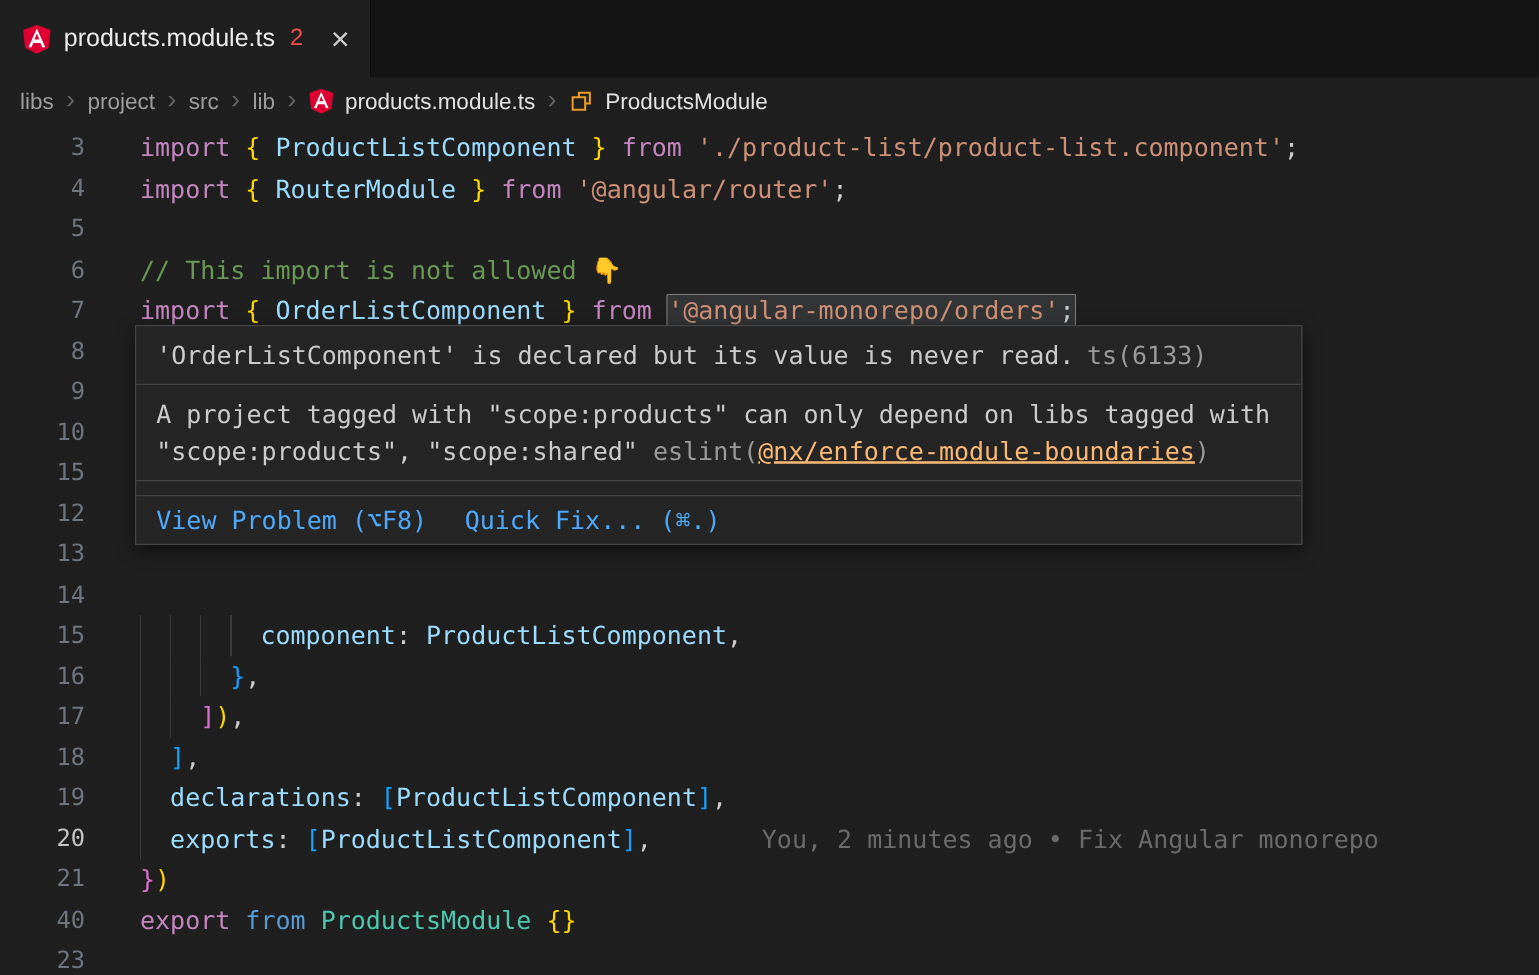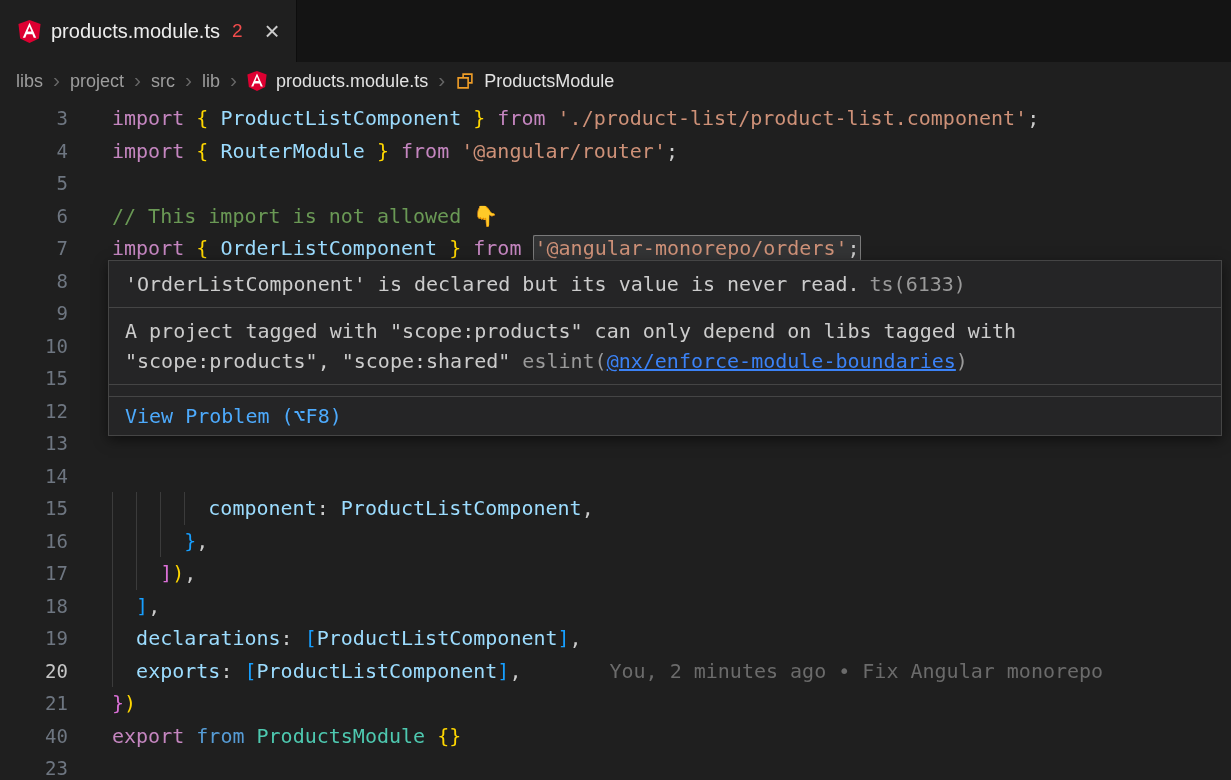--- a/index.html
+++ b/index.html
@@ -44,28 +44,28 @@
   .squiggle { text-decoration-line:underline; text-decoration-style:wavy;
               text-decoration-color:#f14c4c; text-decoration-thickness:2px;
               text-underline-offset:5px; text-decoration-skip-ink:none; }
   .boxl { background:rgba(90,93,94,.35); border:1px solid #7a7a7a; border-right:none;
           border-radius:2px 0 0 2px; }
   .boxr { background:rgba(90,93,94,.35); border:1px solid #7a7a7a; border-left:none;
           border-radius:0 2px 2px 0; }
   .blame { color:#6b6b6b; margin-left:88px; }
 
   
-  .hover { position:absolute; left:108px; top:160px; width:1114px; z-index:5;
+  .hover { position:absolute; left:108px; top:160px; width:934px; z-index:5;
            background:#252526; border:1px solid #454545; color:#cccccc;
            box-shadow:0 4px 12px rgba(0,0,0,.5); font-size:20px; }
   .hv-sec { padding:8px 16px; line-height:30px; }
   .hv-sep { border-top:1px solid #454545; }
   .hv-dim { color:#9a9a9a;margin-top:11px; }
   .hv-code { color:#9a9a9a; margin-left:10px; }
-  .hv-link { color:#3b82f6; text-decoration:underline; cursor:pointer; }
+  .hv-link { color:#fdba74; text-decoration:underline; cursor:pointer; }
   .hv-codeblock { white-space:pre; }
   .hv-actions { border-top:1px solid #454545; padding:6px 16px; display:flex; gap:30px;
                 line-height:26px;margin-top:11px; }
   .hv-action { color:#4daafc; cursor:pointer; text-decoration:none; }
 </style>
 </head>
 <body>
 
 <div class="window">
 
@@ -138,17 +138,18 @@
         <span>'OrderListComponent' is declared but its value is never read.</span><span class="hv-code">ts(6133)</span>
       </div>
       <div class="hv-sep"></div>
       <div class="hv-sec">
         <div>A project tagged with "scope:products" can only depend on libs tagged with</div>
         <div><span>"scope:products", "scope:shared" </span><span class="hv-dim">eslint(</span><a class="hv-link">@nx/enforce-module-boundaries</a><span class="hv-dim">)</span></div>
       </div>
       <div class="hv-sep"></div>
       <div class="hv-actions">
         <a class="hv-action">View Problem (⌥F8)</a>
+        <a class="hv-action">Quick Fix... (⌘.)</a>
       </div>
     </div>
   </div>
 
 </div>
 
 </body></html>

